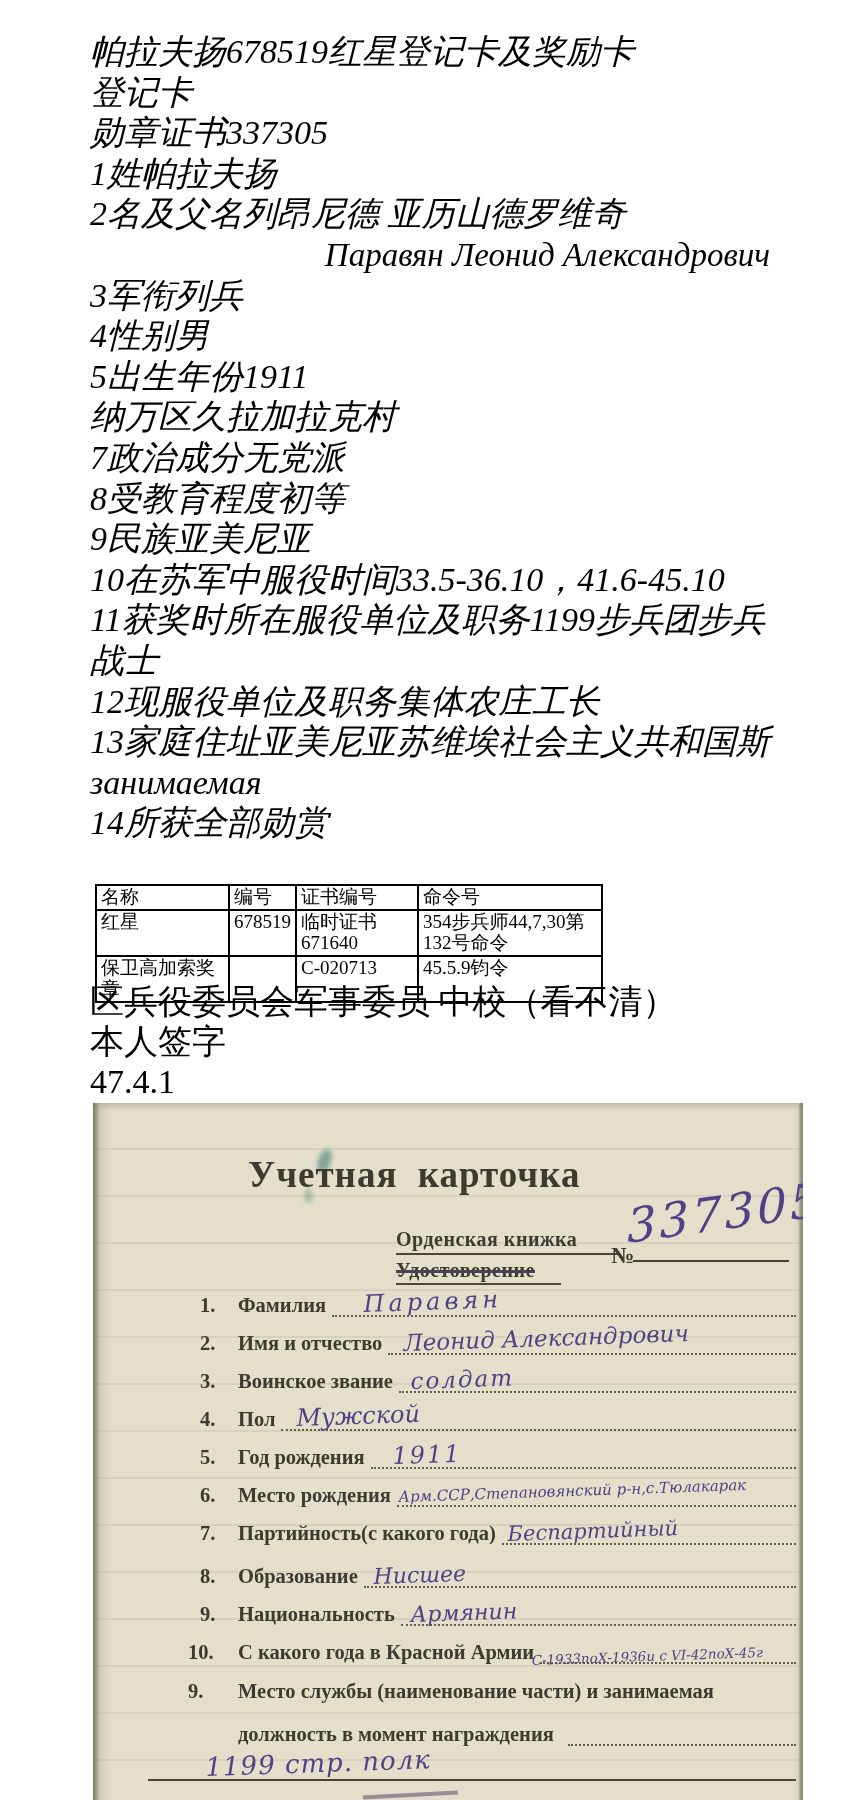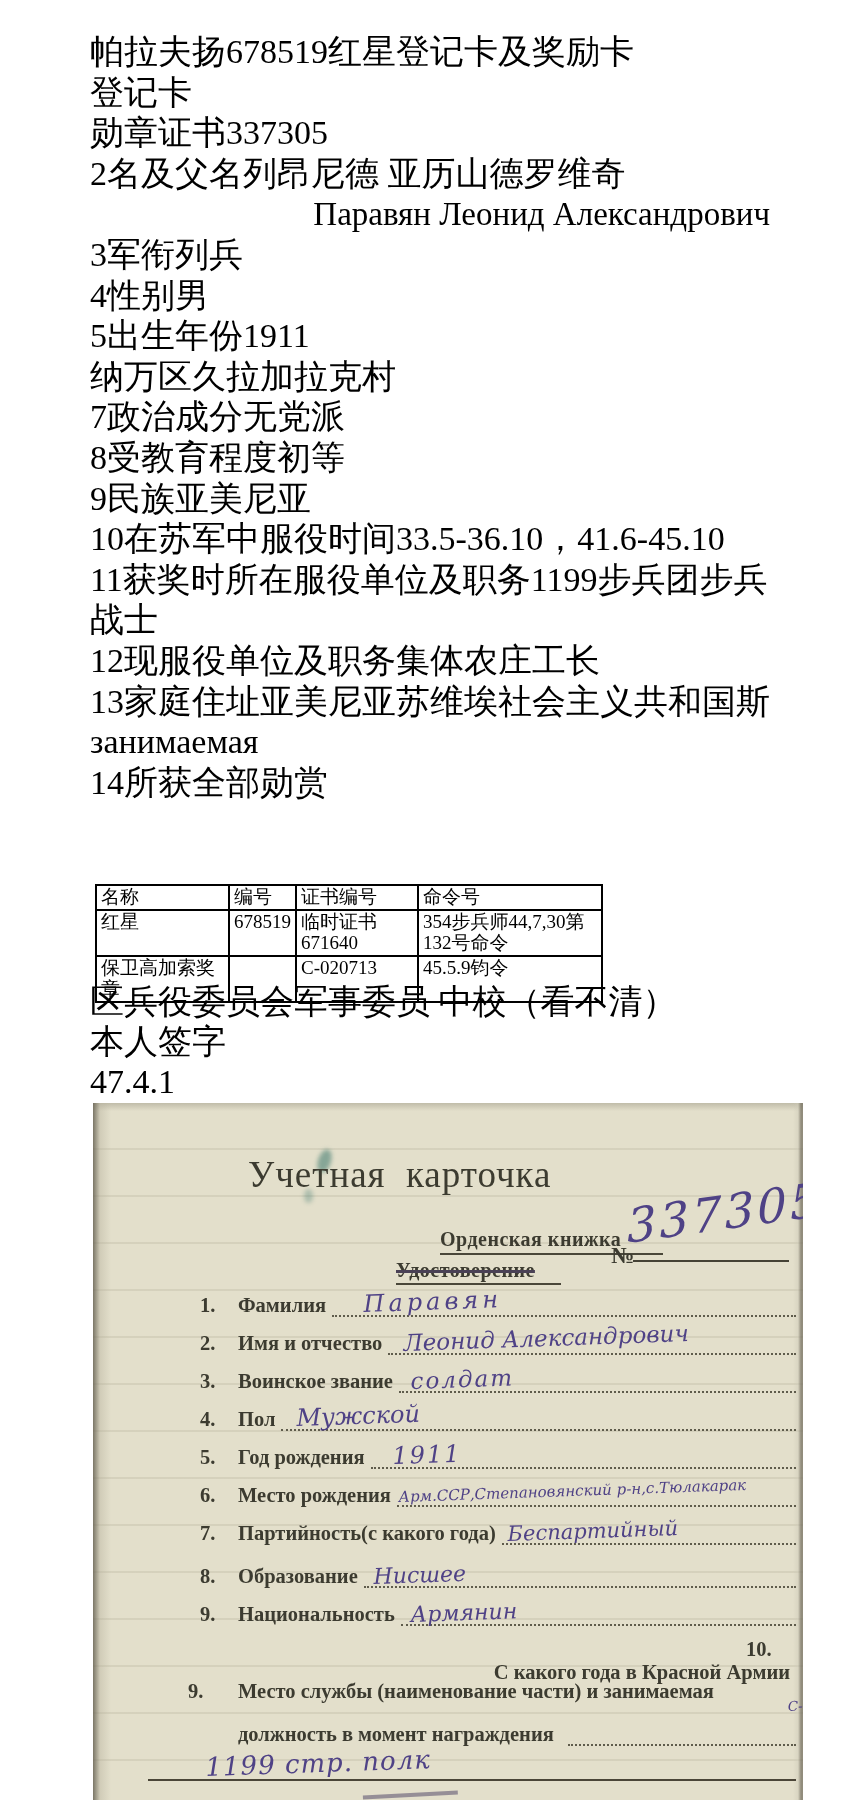--- a/index.html
+++ b/index.html
@@ -3,21 +3,21 @@
 <meta charset="utf-8">
 <style>
   * { margin:0; padding:0; box-sizing:border-box; }
   html,body { width:867px; height:1800px; background:#ffffff; }
   .page { position:relative; width:867px; height:1800px; overflow:hidden;
           font-family:"Liberation Serif", serif; color:#000; }
 
   
   .transcript { position:absolute; left:90px; top:32px; font-size:34px;
                 line-height:40.6px; white-space:nowrap; color:#000; }
-  .transcript .tl { height:40.6px; }
+  .transcript .tl { height:40.6px;font-style:italic; }
   .transcript .ru { font-size:33px;text-align:right; }
 
   
   table.awards { position:absolute; left:95px; top:884px; border-collapse:collapse;
                  table-layout:fixed; font-size:19px; line-height:21px; color:#000; }
   table.awards td, table.awards th { border:2px solid #000; padding:0 4px 2px 4px;
                  font-weight:normal; text-align:left; vertical-align:top;
                  overflow:hidden; }
 
   
@@ -34,43 +34,43 @@
             linear-gradient(180deg, rgba(150,146,128,0.45) 0px, rgba(227,223,203,0) 8px),
             repeating-linear-gradient(180deg, rgba(0,0,0,0) 0px, rgba(0,0,0,0) 45px, rgba(140,135,110,0.16) 45px, rgba(140,135,110,0.16) 47px),
             #e3dfcb;
           color:#3c3b30; }
   .smudge { position:absolute; border-radius:50%; filter:blur(2px); }
   .smudge.s1 { left:225px; top:46px; width:13px; height:24px;
                background:rgba(58,118,108,0.55); transform:rotate(18deg); }
   .smudge.s2 { left:211px; top:86px; width:9px; height:14px;
                background:rgba(58,118,108,0.32); }
 
-  .card-title { position:absolute; left:155px; top:50px; font-weight:400;
+  .card-title { position:absolute; left:155px; top:50px; font-weight:700;
                 font-size:37px; letter-spacing:1px; word-spacing:10px;
                 color:#3c3b30; font-family:"Liberation Serif", serif; }
   .orderbook { position:absolute; left:303px; top:125px; font-weight:700;
                font-size:20px; letter-spacing:0.5px; padding:0 42px 2px 0;
-               border-bottom:2px solid #4a4739;margin-left:44px; }
+               border-bottom:2px solid #4a4739; }
   .udost { position:absolute; left:303px; top:156px; font-weight:700;
            font-size:20px; letter-spacing:0.5px; padding:0 26px 1px 0;
            border-bottom:2px solid #4a4739;
            text-decoration:line-through; text-decoration-thickness:2.5px;
            text-decoration-color:#4a4155; }
   .numsign { position:absolute; left:518px; top:140px; font-size:23px; font-weight:700; }
   .cardnum { position:absolute; left:533px; top:82px; font-size:47px;
              font-family:"DejaVu Serif", serif; font-style:italic;
              color:#4f4286; letter-spacing:3px;
              transform:rotate(-8deg) skewX(-6deg); }
   .numline { position:absolute; left:540px; top:157px; width:156px;
              border-top:2px solid #454235; }
 
   .frow { position:absolute; left:107px; width:596px; display:flex;
           align-items:flex-end; font-weight:600; font-size:20.5px;
           white-space:nowrap; }
-  .frow.wide { left:95px; width:608px;flex-direction:column; }
+  .frow.wide { left:95px; width:608px; }
   .fnum { width:38px; flex:0 0 auto; }
   .frow.wide .fnum { width:50px; }
   .flabel { flex:0 0 auto; padding-right:6px; }
   .fline { flex:1 1 auto; position:relative; height:26px;
            border-bottom:2px dotted #5f5c4c; }
   .fline.solid { border-bottom:2px solid #4a4537; }
   .hwv { position:absolute; left:12px; bottom:-3px; white-space:nowrap;
          font-family:"DejaVu Serif", serif; font-style:italic; font-weight:400;
          color:#4f4286; font-size:22px; transform:rotate(-2deg);
          transform-origin:left bottom; }
@@ -99,20 +99,21 @@
 </style>
 </head>
 <body>
 
 <div class="page">
 
   <div class="transcript">
     <div class="tl">帕拉夫扬678519红星登记卡及奖励卡</div>
     <div class="tl">登记卡</div>
     <div class="tl">勋章证书337305</div>
+    <div class="tl">1姓帕拉夫扬</div>
     <div class="tl">2名及父名列昂尼德 亚历山德罗维奇</div>
     <div class="tl ru">Паравян Леонид Александрович</div>
     <div class="tl">3军衔列兵</div>
     <div class="tl">4性别男</div>
     <div class="tl">5出生年份1911</div>
     <div class="tl">纳万区久拉加拉克村</div>
     <div class="tl">7政治成分无党派</div>
     <div class="tl">8受教育程度初等</div>
     <div class="tl">9民族亚美尼亚</div>
     <div class="tl">10在苏军中服役时间33.5-36.10，41.6-45.10</div>

